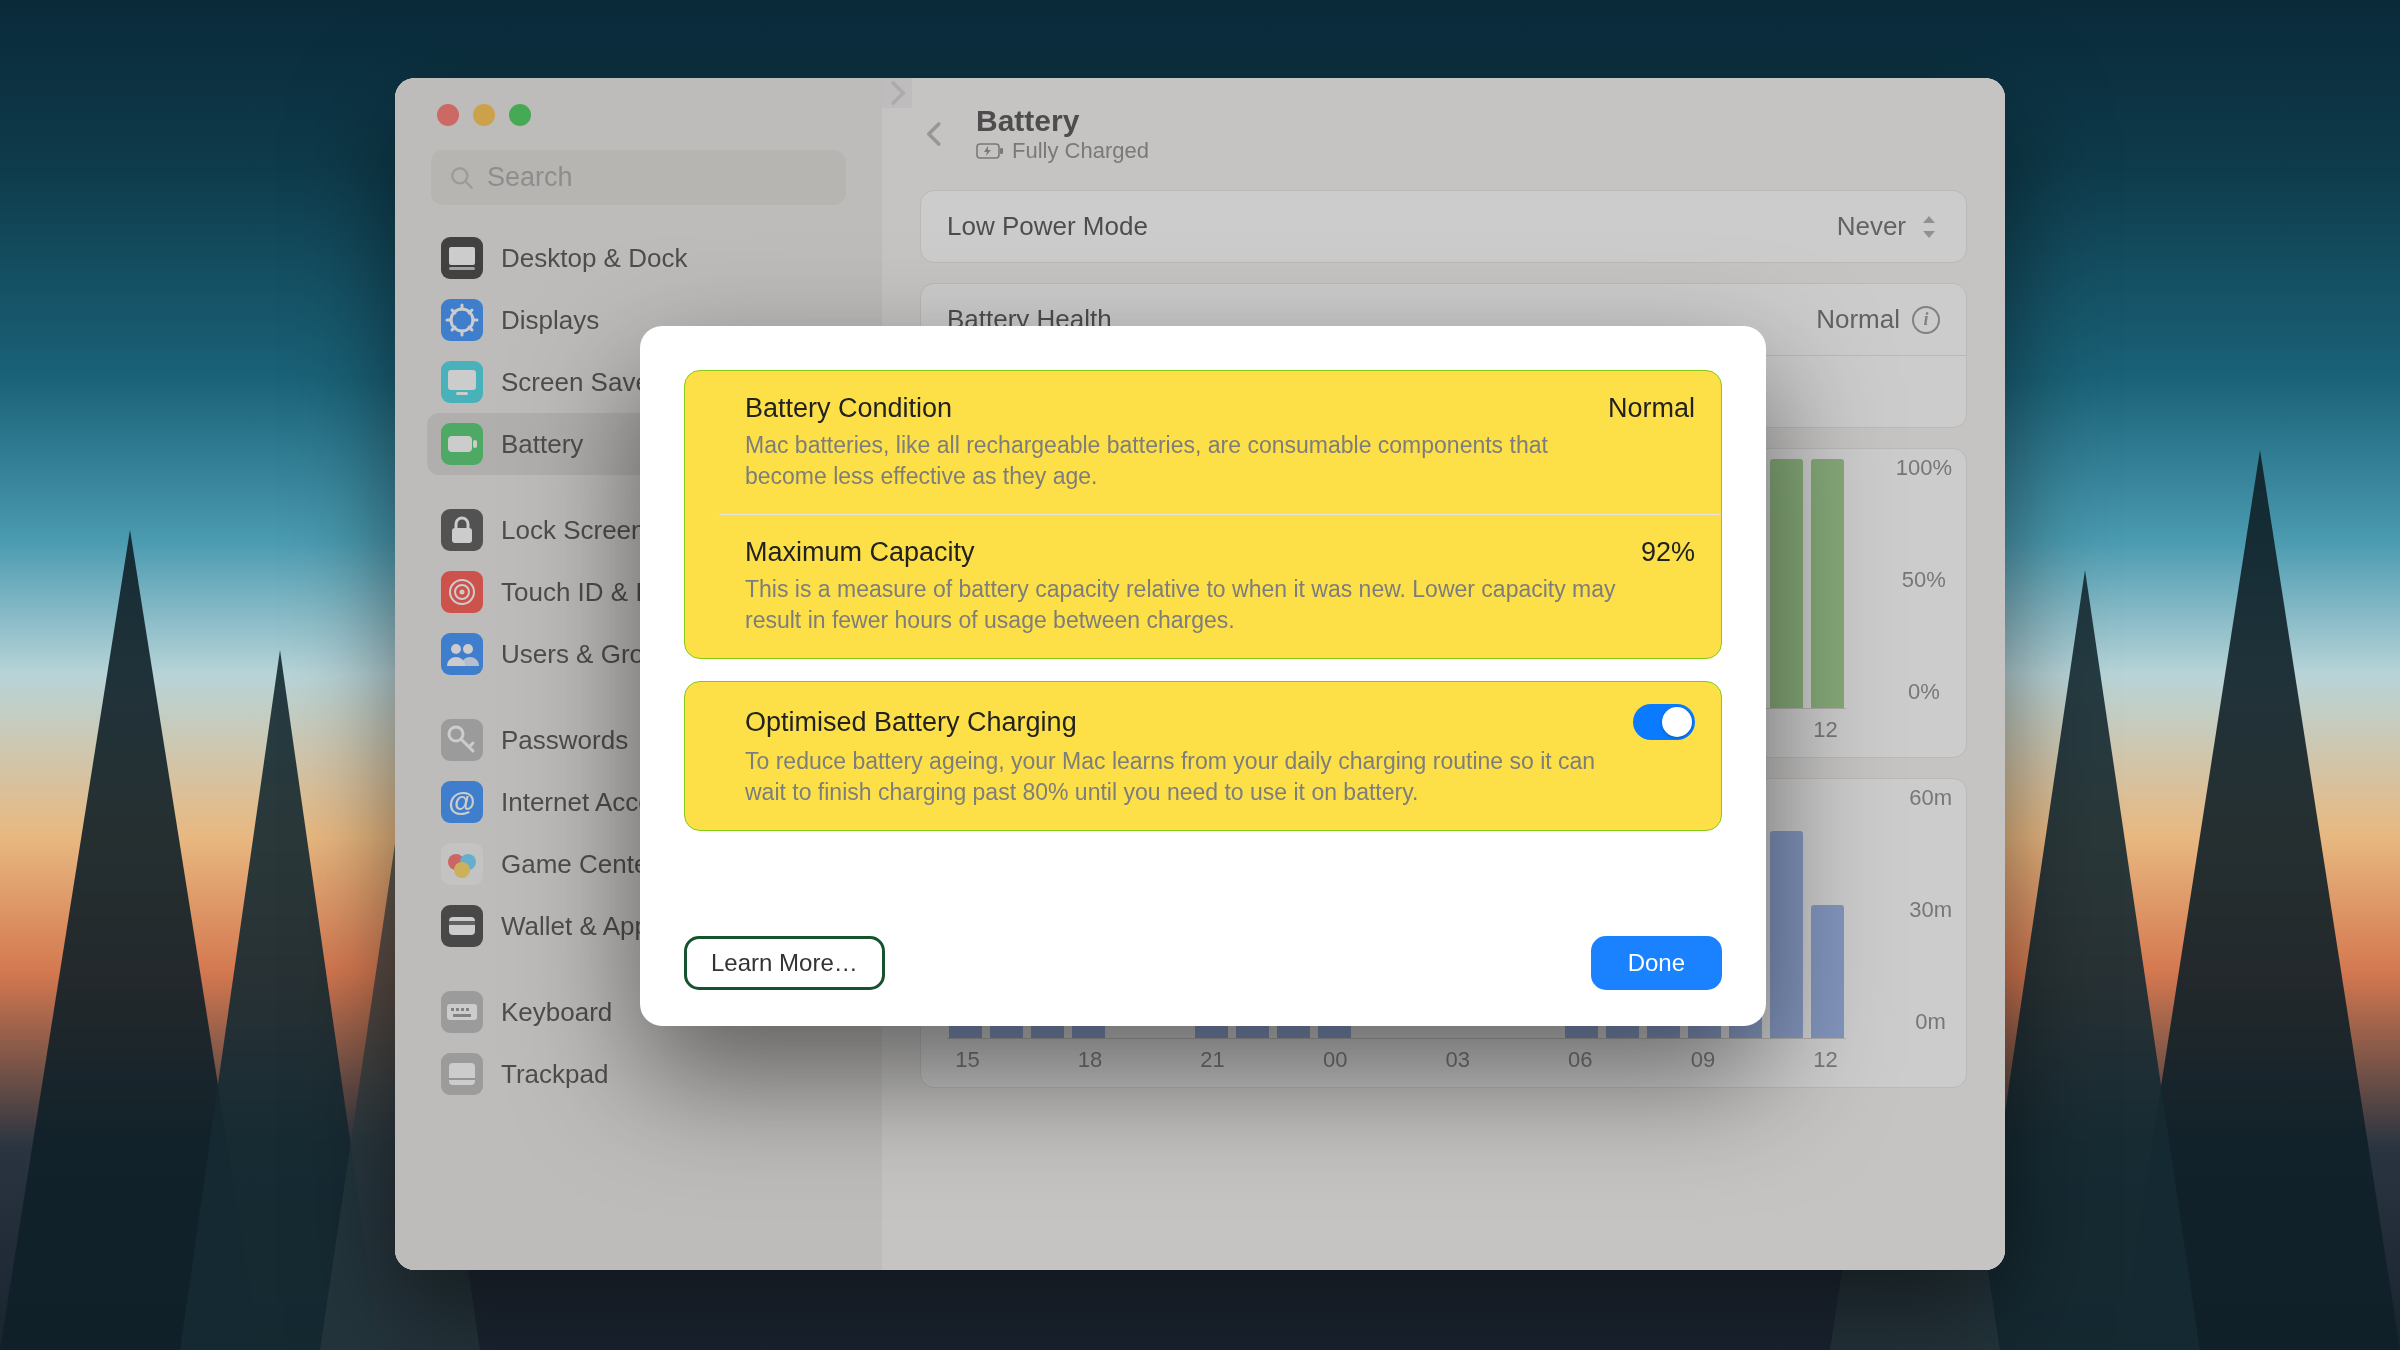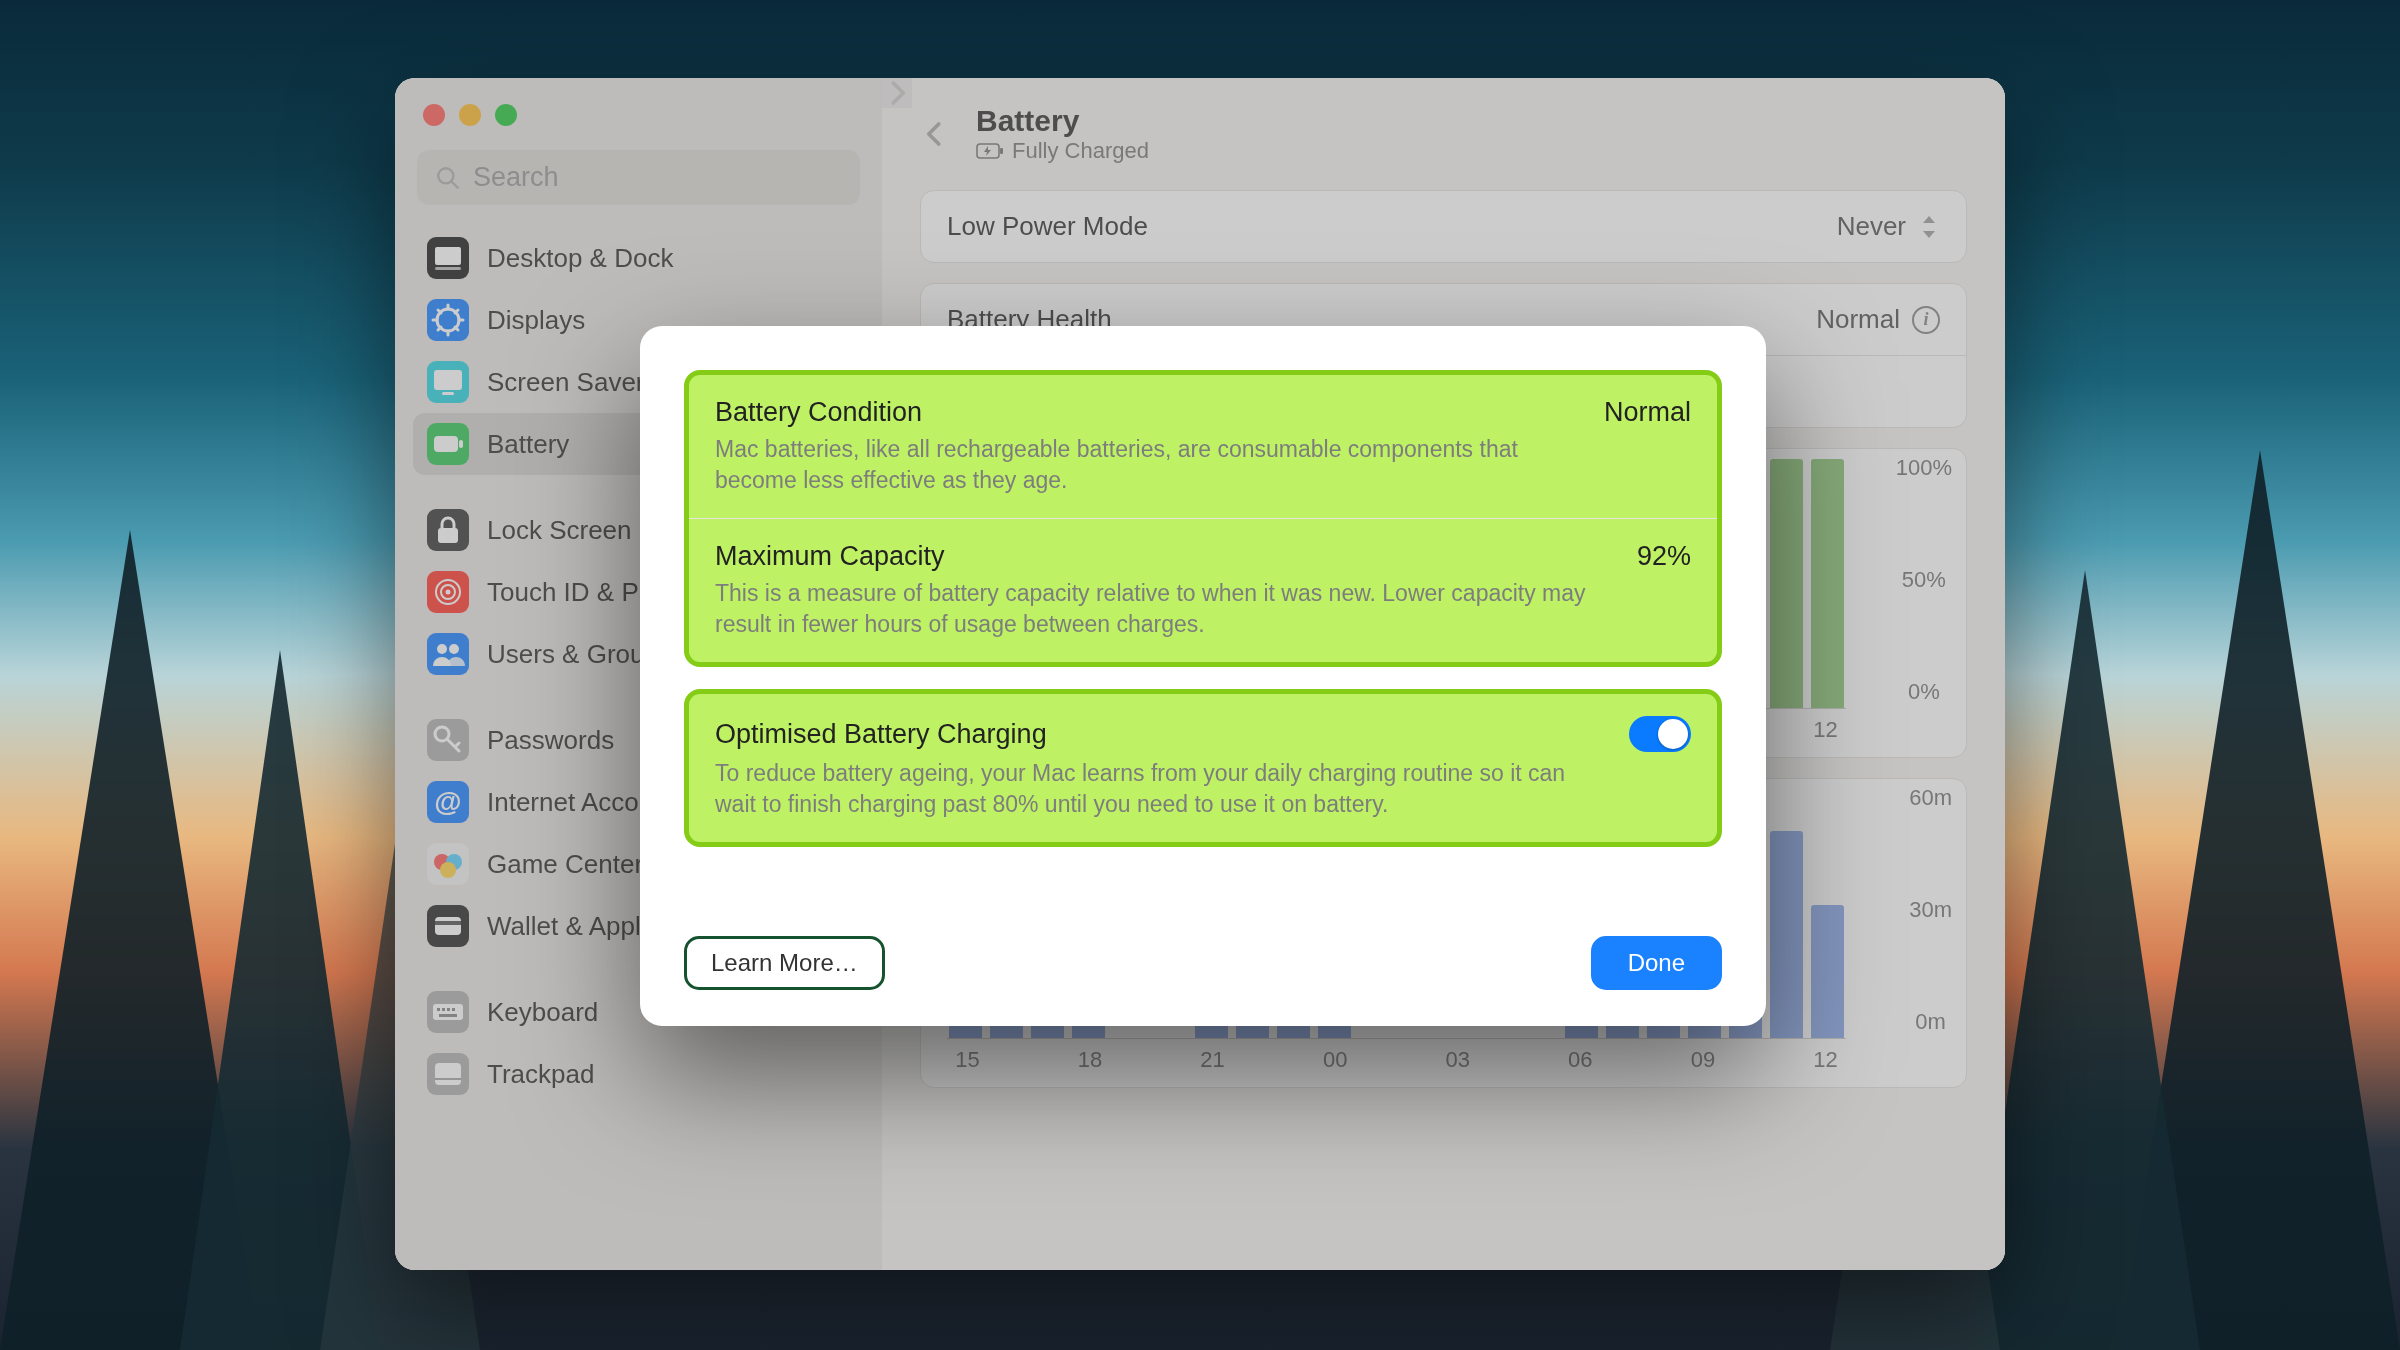--- a/index.html
+++ b/index.html
@@ -16,21 +16,21 @@
 .tree.t3{right:0;width:280px;height:900px;clip-path:polygon(50% 0,100% 100%,0 100%);}
 .tree.t4{right:200px;width:230px;height:780px;clip-path:polygon(50% 0,100% 100%,0 100%);background:#152a32}
 .tree.t5{left:320px;width:160px;height:540px;clip-path:polygon(50% 0,100% 100%,0 100%);background:#2a3a40;opacity:.7}
 .tree.t6{right:400px;width:170px;height:560px;clip-path:polygon(50% 0,100% 100%,0 100%);background:#2a3a40;opacity:.7}
 
 .window {
   position:absolute; left:395px; top:78px; width:1610px; height:1192px;
   background:#f0eeec; border-radius:20px; box-shadow:0 40px 100px rgba(0,0,0,.5);
   display:flex; overflow:hidden;
 }
-.sidebar { width:487px; background:#e8e5e2; display:flex; flex-direction:column; padding:18px 18px; }
+.sidebar { width:487px; background:#e8e5e2; display:flex; flex-direction:column; padding:18px 32px; }
 .traffic { display:flex; gap:14px; padding:8px 10px 24px; }
 .traffic span{width:22px;height:22px;border-radius:50%;}
 .tl-close{background:#ff5f57}.tl-min{background:#febc2e}.tl-max{background:#28c840}
 .search-box{display:flex;align-items:center;gap:12px;background:#dddad6;border-radius:12px;padding:12px 18px;margin:0 4px 22px;}
 .search-box svg{width:26px;height:26px;opacity:.5}
 .search-box span{color:#9a9a9a;font-size:27px}
 .nav-item{display:flex;align-items:center;gap:18px;padding:10px 14px;border-radius:12px;font-size:26px;color:#333;white-space:nowrap;overflow:hidden}
 .nav-item.selected{background:#d2d0cd}
 .nav-icon{width:42px;height:42px;border-radius:9px;display:flex;align-items:center;justify-content:center;flex-shrink:0}
 .nav-spacer{height:24px}
@@ -61,21 +61,21 @@
 .xlabels span{flex:1;text-align:center}
 
 
 .dim{position:absolute;inset:0;background:rgba(120,120,120,.38);pointer-events:none}
 
 .modal{
   position:absolute; left:640px; top:326px; width:1126px; height:700px;
   background:#fff; border-radius:22px; box-shadow:0 50px 120px rgba(0,0,0,.5);
   padding:44px 44px 36px; display:flex; flex-direction:column;
 }
-.mcard{border:5px solid #84cc16;border-radius:16px;background:#bef264;}
+.mcard{border:1px solid #84cc16;border-radius:16px;background:#fde047;padding-left:34px;}
 .mrow{padding:22px 26px}
 .mrow+.mrow{border-top:1px solid #e6e3e0}
 .mrow .mhead{display:flex;justify-content:space-between;align-items:center;font-size:27px;color:#222;margin-bottom:6px}
 .mrow .mdesc{font-size:23px;color:#7d7d7d;line-height:1.35;max-width:880px}
 .mgap{height:22px}
 .switch{width:62px;height:36px;border-radius:20px;background:#0a7bff;position:relative}
 .switch .knob{position:absolute;right:3px;top:3px;width:30px;height:30px;border-radius:50%;background:#fff;box-shadow:0 1px 3px rgba(0,0,0,.3)}
 .modal-foot{margin-top:auto;display:flex;justify-content:space-between;align-items:center;padding-top:28px}
 .btn{font-size:24px;padding:10px 24px;border-radius:15px;border:3px solid #14532d;background:#fff;color:#333}
 .btn.primary{background:#1a82ff;border-color:#1a82ff;color:#ffffff;padding:10px 34px}

